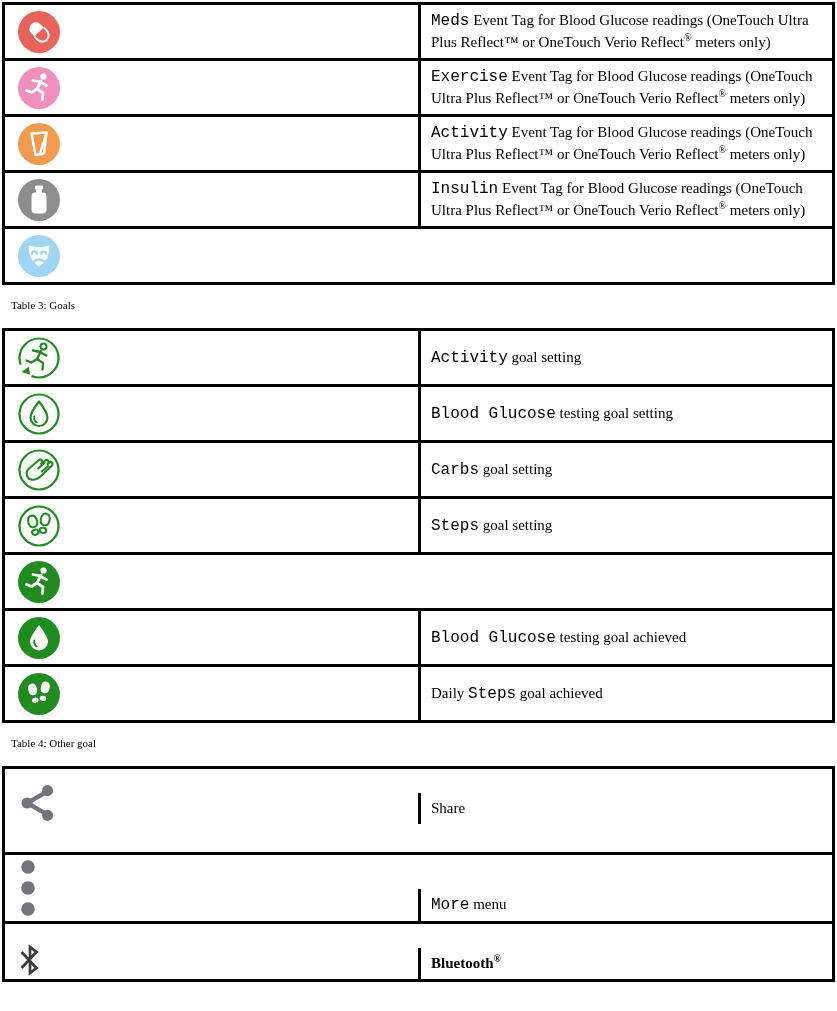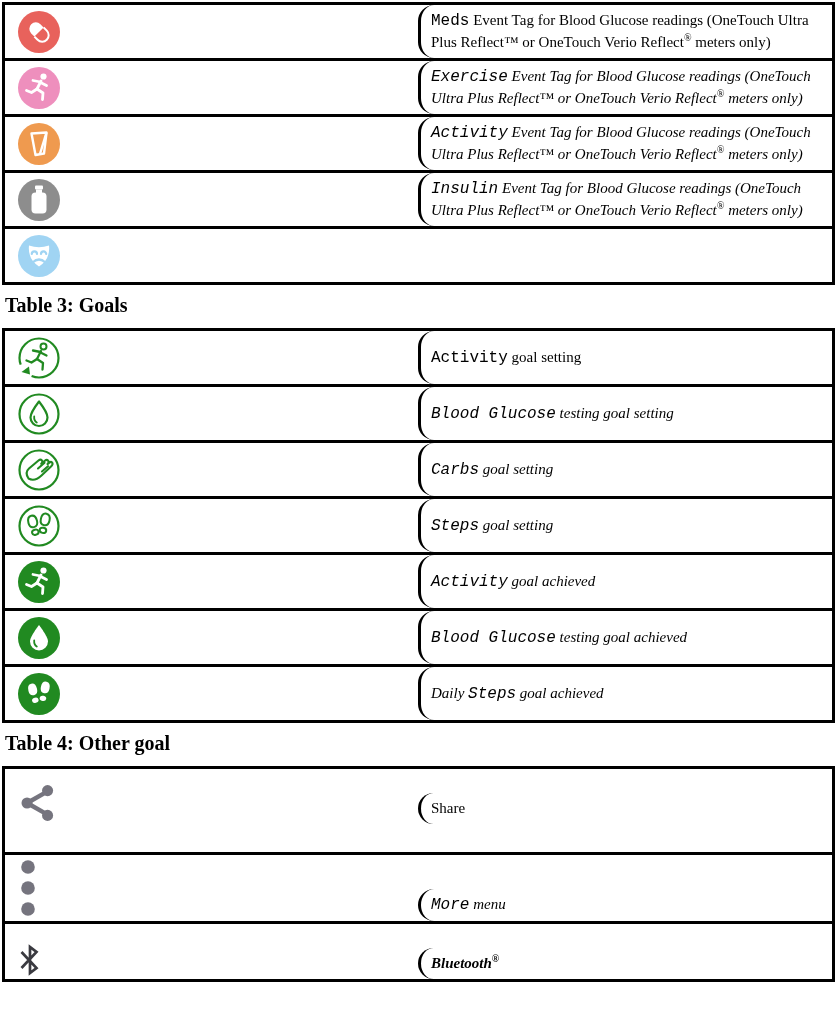--- a/index.html
+++ b/index.html
@@ -1,27 +1,27 @@
 <!DOCTYPE html>
 <html><head>
 <meta charset="utf-8">
 <style>
   html,body{margin:0;padding:0;background:#fff;}
   body{width:837px;font-family:"Liberation Serif",serif;color:#000;}
   .page{padding:2px;}
   .icon-table{border:3px solid #000;width:827px;}
   .row{display:flex;min-height:53px;}
-  .row + .row{border-top:3px solid #000;font-style:italic;}
+  .row + .row{border-top:3px solid #000;}
   .icon-cell{flex:0 0 413px;display:flex;align-items:center;padding-left:12px;box-sizing:border-box;}
-  .text-cell{flex:1;border-left:3px solid #000;display:flex;align-items:center;border-radius:16px;}
+  .text-cell{flex:1;border-left:3px solid #000;display:flex;align-items:center;}
   .desc{margin:0;padding:5px 10px;font-size:15px;line-height:21px;}
   .mono{font-family:"Liberation Mono","DejaVu Sans Mono",monospace;font-size:16px;line-height:21px;}
   .bold{font-weight:bold;}
   sup{font-size:10px;line-height:0;}
-  .caption{font-weight:bold;font-size:20px;line-height:17px;margin:12px 0 14px 3px;font-family:"Liberation Serif",serif;}
+  .caption{font-weight:normal;font-size:11px;line-height:17px;margin:12px 0 14px 9px;font-family:"Liberation Serif",serif;}
   .icon{display:inline-block;line-height:0;}
   .icon svg{display:block;width:44px;height:44px;}
   .icon.g-share svg{width:43px;height:42px;}
   .icon.g-more svg{width:23px;height:62px;}
   .icon.g-bluetooth svg{width:25px;height:38px;}
   [data-name="other-icons-table"] .row{min-height:55px;align-items:flex-end;}
   [data-name="other-icons-table"] .row:nth-child(2){min-height:66px;margin-top:28px;}
 </style>
 </head>
 <body>
@@ -198,23 +198,20 @@
     <g fill="none" stroke="#fff" stroke-width="2.8" stroke-linecap="round" stroke-linejoin="round">
       <path d="M24 15 L20 23"></path>
       <path d="M23.5 16.5 L29.5 19.5"></path>
       <path d="M23.5 16 L16 14.5"></path>
       <path d="M20 23 L26 27 L25.5 33.5"></path>
       <path d="M20 23 L14.5 26.5 L9.5 24.5"></path>
     </g>
   </svg>
           </span>
     </div>
-    <div class="cell text-cell" data-name="description-cell">
-      <p class="desc" data-name="row-description"><span class="mono">Activity</span><span> goal achieved</span></p>
-    </div>
   </div>
       <div class="row" data-name="table-row">
     <div class="cell icon-cell" data-name="icon-cell">
       <span class="icon g-drop-filled" data-name="blood-glucose-goal-achieved-icon" style="color: rgb(33, 138, 33);">
             <svg viewBox="0 0 44 44" xmlns="http://www.w3.org/2000/svg">
     <circle cx="22" cy="22" r="21" fill="currentColor"></circle>
     <path d="M22 9 C22 9 13 20.5 13 25.5 a9 9 0 0 0 18 0 C31 20.5 22 9 22 9 Z" fill="#fff"></path>
     <path d="M17.2 24.5 q-0.4 4.2 2.6 6" fill="none" stroke="currentColor" stroke-width="1.8" stroke-linecap="round"></path>
   </svg>
           </span>

